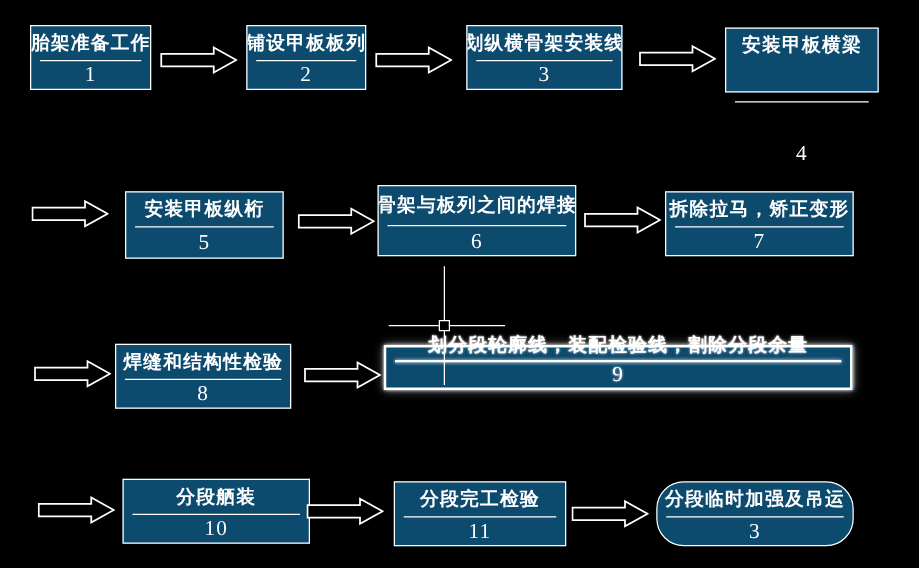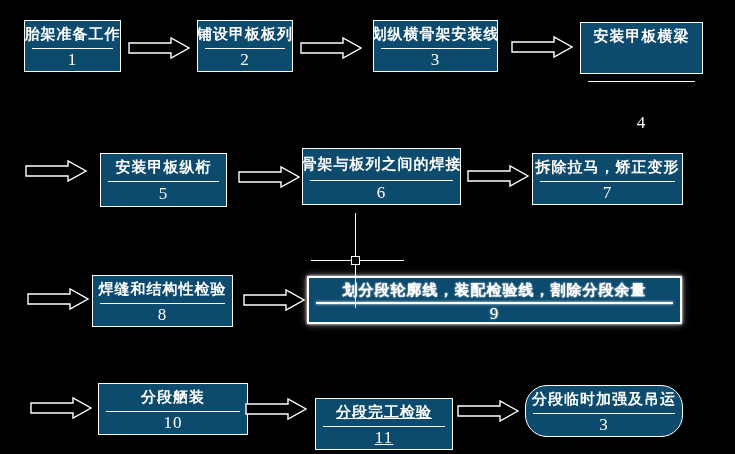--- a/index.html
+++ b/index.html
@@ -119,41 +119,41 @@
   <div class="fbox" style="left:92px;top:275px;width:141px;height:52px;">
     <div class="title">焊缝和结构性检验</div>
     <div class="divider"></div>
     <div class="num">8</div>
   </div>
 
   <svg class="arrow" style="left:243px;top:288px;" width="62" height="24" viewBox="0 0 62 24">
     <polygon points="1,7 43,7 43,2 61,12 43,22 43,17 1,17" fill="#000000" stroke="#ffffff" stroke-width="1.4"></polygon>
   </svg>
 
-  <div class="fbox highlight" style="left:307px;top:276px;width:375px;height:48px;">
+  <div class="fbox highlight" style="left:307px;top:276px;width:375px;height:36px;justify-content:flex-end;">
     <div class="title">划分段轮廓线，装配检验线，割除分段余量</div>
     <div class="divider"></div>
     <div class="num">9</div>
   </div>
 
   <svg class="arrow" style="left:30px;top:396px;" width="62" height="24" viewBox="0 0 62 24">
     <polygon points="1,7 43,7 43,2 61,12 43,22 43,17 1,17" fill="#000000" stroke="#ffffff" stroke-width="1.4"></polygon>
   </svg>
 
   <div class="fbox" style="left:98px;top:383px;width:150px;height:52px;">
     <div class="title">分段舾装</div>
     <div class="divider"></div>
     <div class="num">10</div>
   </div>
 
   <svg class="arrow" style="left:245px;top:397px;" width="62" height="24" viewBox="0 0 62 24">
     <polygon points="1,7 43,7 43,2 61,12 43,22 43,17 1,17" fill="#000000" stroke="#ffffff" stroke-width="1.4"></polygon>
   </svg>
 
-  <div class="fbox" style="left:315px;top:398px;width:138px;height:52px;text-decoration:underline;">
+  <div class="fbox" style="left:315px;top:385px;width:138px;height:52px;">
     <div class="title">分段完工检验</div>
     <div class="divider"></div>
     <div class="num">11</div>
   </div>
 
   <svg class="arrow" style="left:457px;top:399px;" width="62" height="24" viewBox="0 0 62 24">
     <polygon points="1,7 43,7 43,2 61,12 43,22 43,17 1,17" fill="#000000" stroke="#ffffff" stroke-width="1.4"></polygon>
   </svg>
 
   <div class="fbox" style="left:525px;top:385px;width:158px;height:52px;border-radius:22px;">

